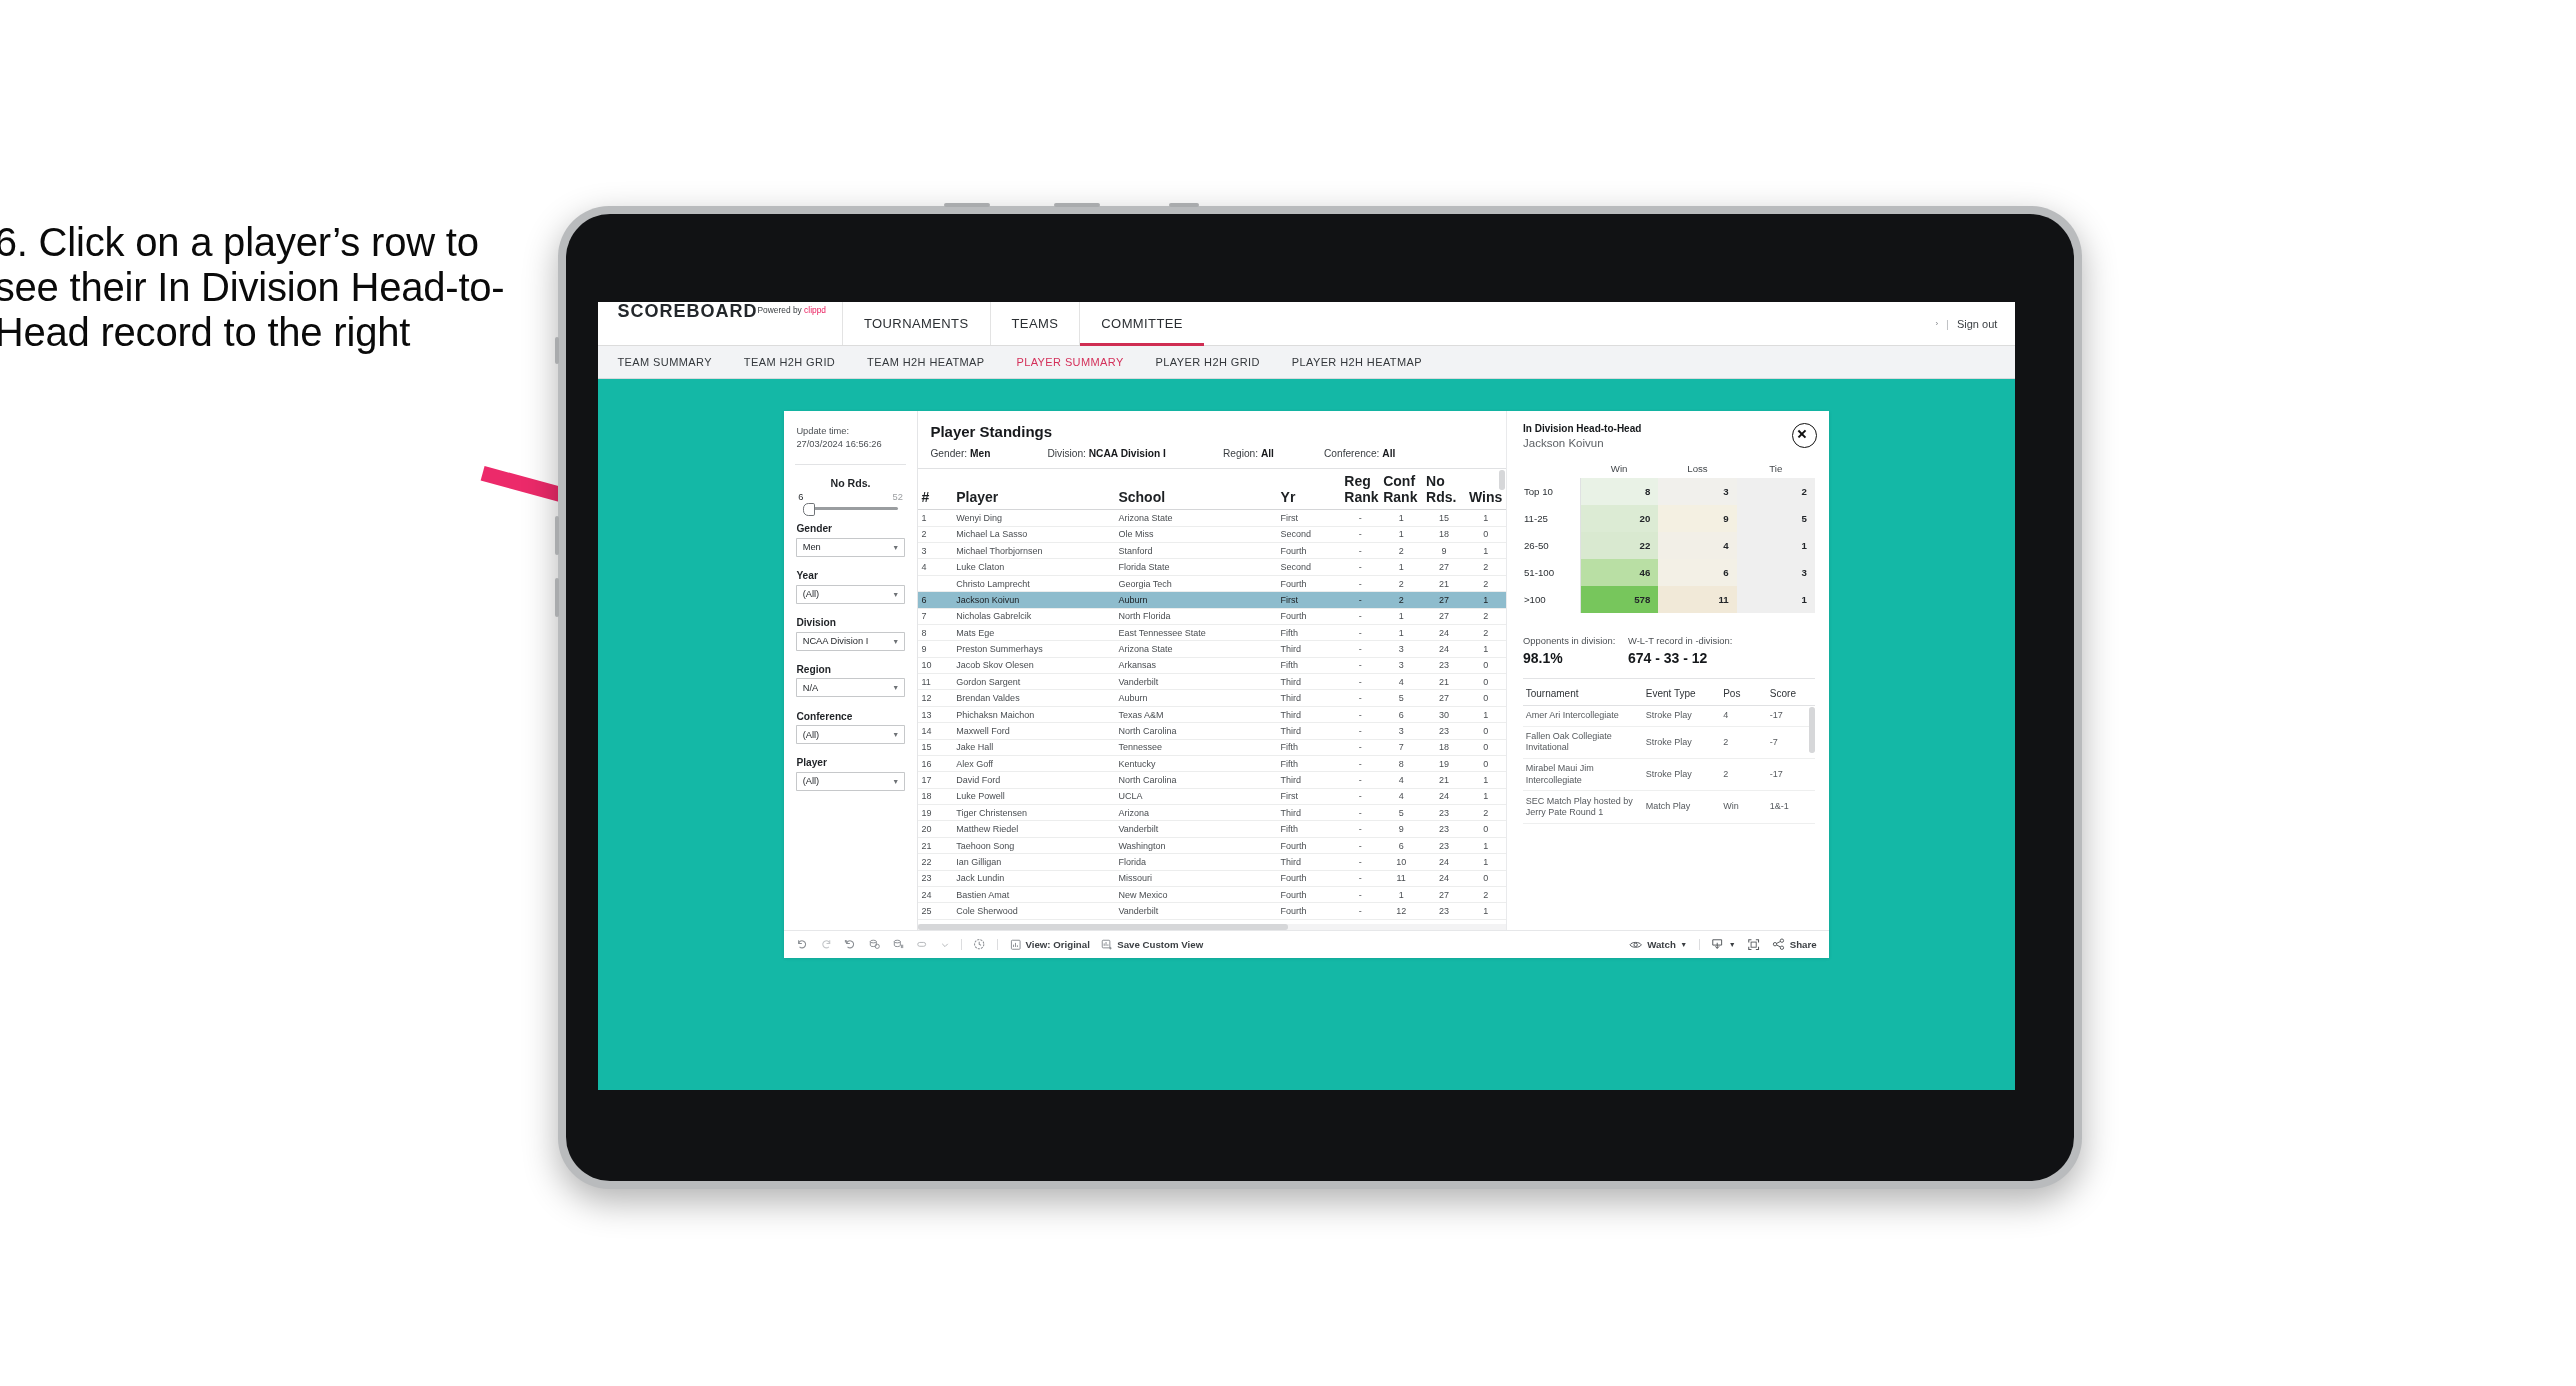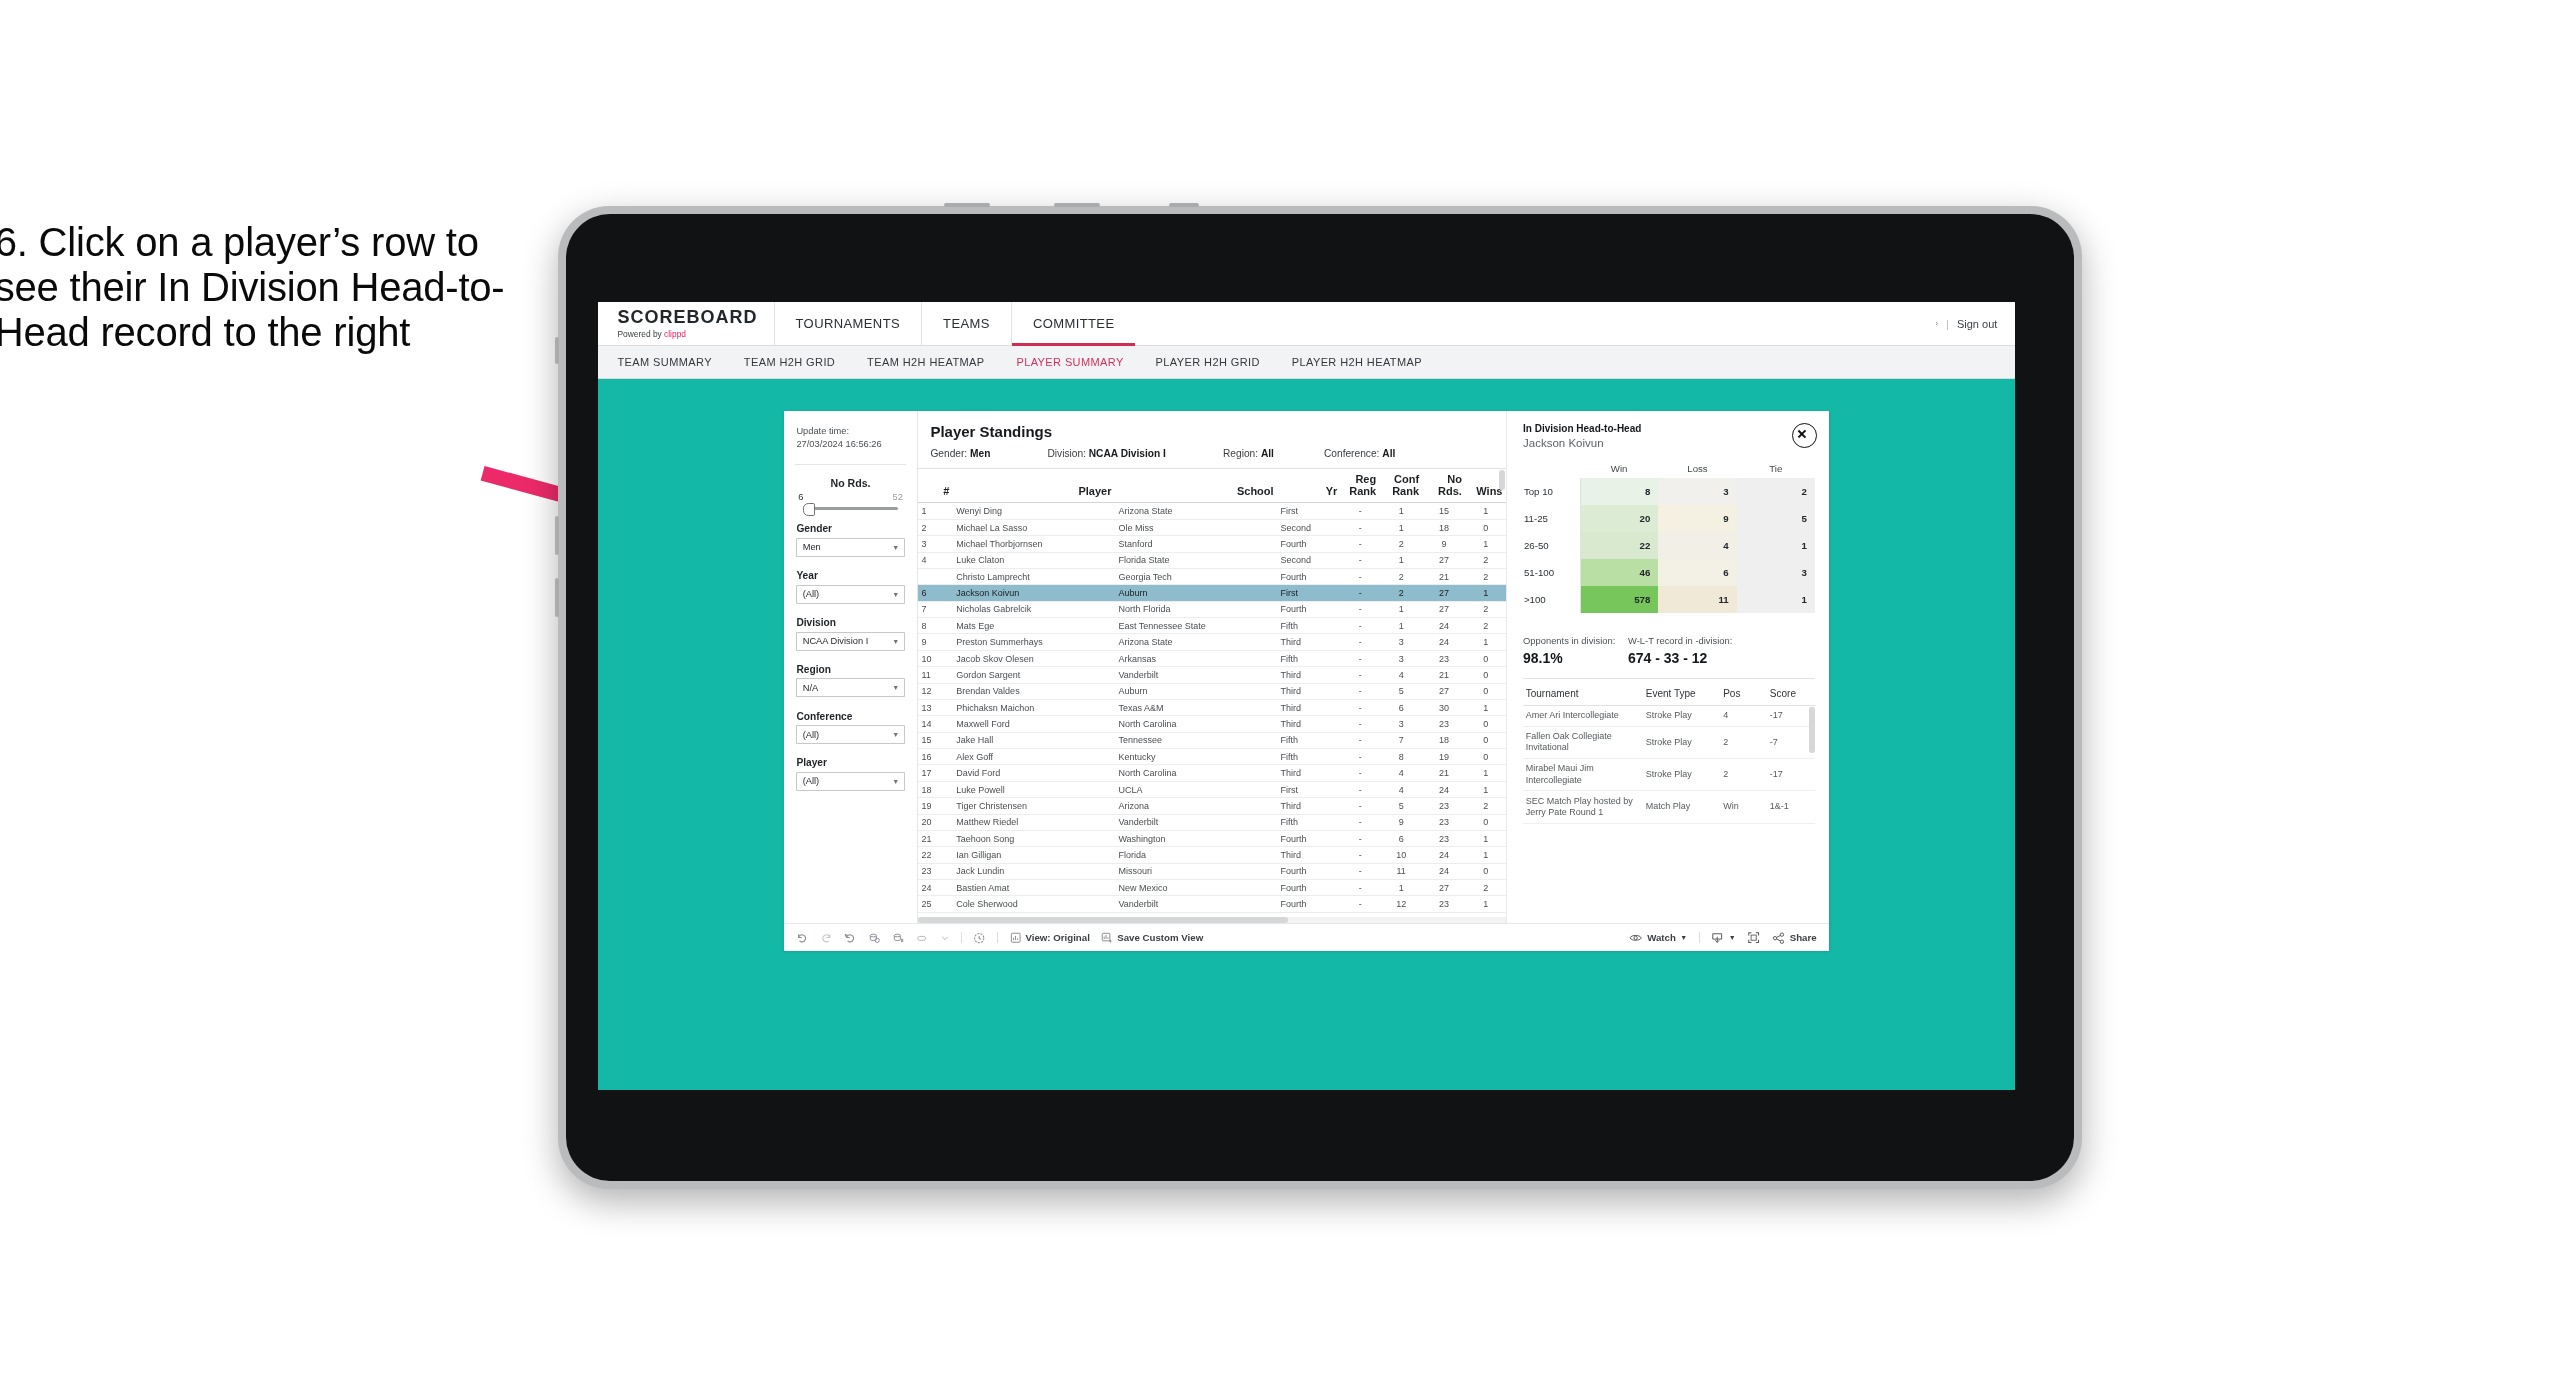--- a/index.html
+++ b/index.html
@@ -26,21 +26,21 @@
     border-radius:44px;background:#111214;
   }
   .tbtn{position:absolute;background:#a9abad;border-radius:2.7px;}
   #screen{
     position:absolute;left:598px;top:302px;width:1417px;height:788px;
     background:#ffffff;overflow:hidden;
   }
 
   
   .apphead{height:43px;background:#fff;border-bottom:0.9px solid #dcdcdc;display:flex;align-items:stretch;}
-  .brand{display:flex;flex-direction:column;justify-content:center;padding:0 16px 0 19.5px;min-width:133px;}
+  .brand{display:flex;flex-direction:row;justify-content:flex-end;padding:0 16px 0 19.5px;min-width:133px;}
   .brand .bd1{font-size:18px;font-weight:700;letter-spacing:1px;color:#23272b;font-family:"Liberation Sans",sans-serif;line-height:1;}
   .brand .bd2{font-size:8.4px;color:#3c4044;margin-top:2.7px;}
   .brand .bd2 b{color:#ea1b5c;font-weight:400;}
   .topnav{display:flex;align-items:stretch;}
   .topnav .item{
     display:flex;align-items:center;padding:0 21px;font-size:13px;color:#2b2f33;
     border-left:0.9px solid #e3e3e3;letter-spacing:0.4px;cursor:pointer;position:relative;
   }
   .topnav .item.active:after{content:"";position:absolute;left:0;right:0;bottom:-0.9px;height:2.7px;background:#cf2d52;}
   .headright{margin-left:auto;display:flex;align-items:center;padding-right:17.7px;gap:8px;font-size:11px;color:#3b3f43;}
@@ -85,21 +85,21 @@
   
   .stand{flex:1;min-width:0;padding:12.4px 0 0 0;display:flex;flex-direction:column;}
   .standtitle{font-size:15px;font-weight:700;color:#17191c;padding:0 0 8px 12.4px;}
   .metarow{display:flex;padding:0 0 8.9px 12.4px;font-size:10.2px;color:#3a3e42;}
   .metarow .m{margin-right:57px;}
   .metarow .m b{color:#17191c;font-weight:700;}
   .metarow .m.w2{margin-right:50px;}
   .tblwrap{border-top:0.9px solid #e0e1e3;position:relative;}
   table.ps{border-collapse:collapse;width:100%;font-size:9px;table-layout:fixed;}
   table.ps th{
-    font-size:11px;font-weight:700;color:#1d2023;text-align:right;
+    font-size:14px;font-weight:700;color:#1d2023;text-align:left;
     padding:3.5px 3.5px 4.4px 3.5px;border-bottom:0.9px solid #d5d6d8;vertical-align:bottom;line-height:1.15;
   }
   table.ps td{
     padding:2.7px 3.5px;color:#4a4e52;border-bottom:0.9px solid #eceded;white-space:nowrap;
     overflow:hidden;text-overflow:ellipsis;
   }
   table.ps tr.sel td{background:#8ebccd;color:#1b1e21;}
   table.ps tr.sel td.c-name{background:#8ebccd;}
   .c-num{width:23px;color:#6a6e72;}
   .c-name{width:133px;}

